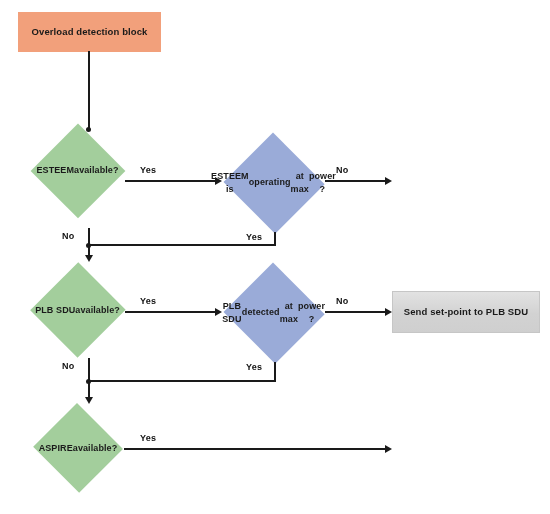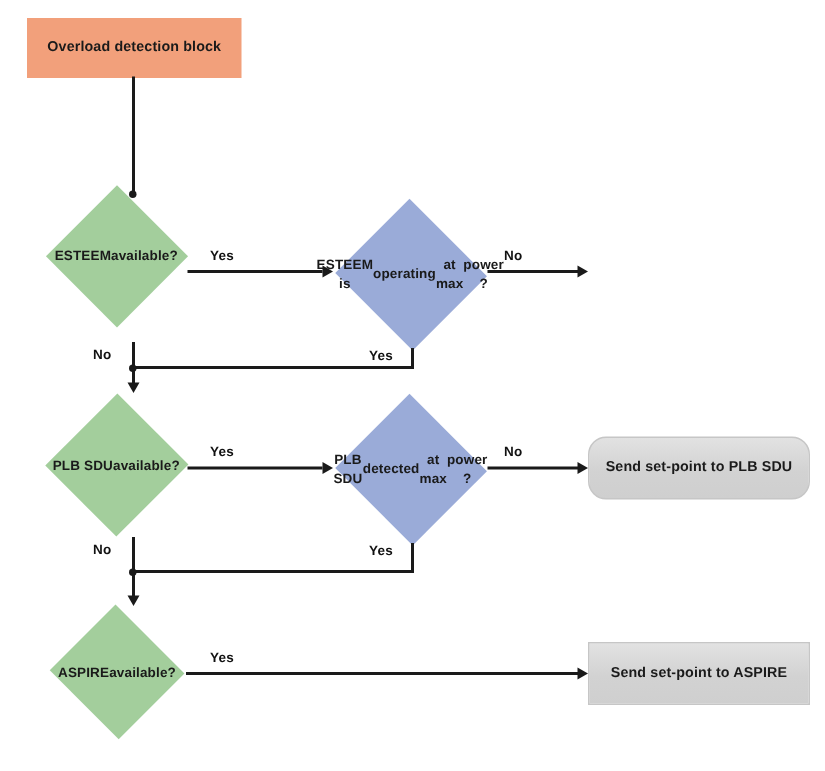--- a/index.html
+++ b/index.html
@@ -190,21 +190,21 @@
       <span>detected</span>
       <span>at max</span>
       <span>power ?</span>
     </div>
   </div>
 
   <div class="hline" style="left:325px; top:311px; width:62px;"></div>
   <div class="arrowhead right" style="left:385px; top:307.5px;"></div>
   <div class="elabel" style="left:336px; top:296px;">No</div>
 
-  <div class="box action" style="left:392px; top:291px; width:148px; height:40px;border-radius:12px;">
+  <div class="box action" style="left:392px; top:291px; width:148px; height:40px;">
     <span>Send set-point to PLB SDU</span>
   </div>
 
   <div class="elabel" style="left:62px; top:361px;">No</div>
   <div class="vline" style="left:88px; top:358px; height:23px;"></div>
 
   <div class="elabel" style="left:246px; top:362px;">Yes</div>
   <div class="vline" style="left:274px; top:362px; height:19px;"></div>
   <div class="hline" style="left:88px; top:380px; width:188px;"></div>
   <div class="junction" style="left:86px; top:379px;"></div>
@@ -218,17 +218,14 @@
     <div class="dlabel">
       <span>ASPIRE</span>
       <span>available?</span>
     </div>
   </div>
 
   <div class="hline" style="left:124px; top:448px; width:263px;"></div>
   <div class="arrowhead right" style="left:385px; top:444.5px;"></div>
   <div class="elabel" style="left:140px; top:433px;">Yes</div>
 
-  <div class="box action" style="left:392px; top:428px; width:148px; height:40px;">
-    <span>Send set-point to ASPIRE</span>
-  </div>
 
 </div>
 
 </body></html>

